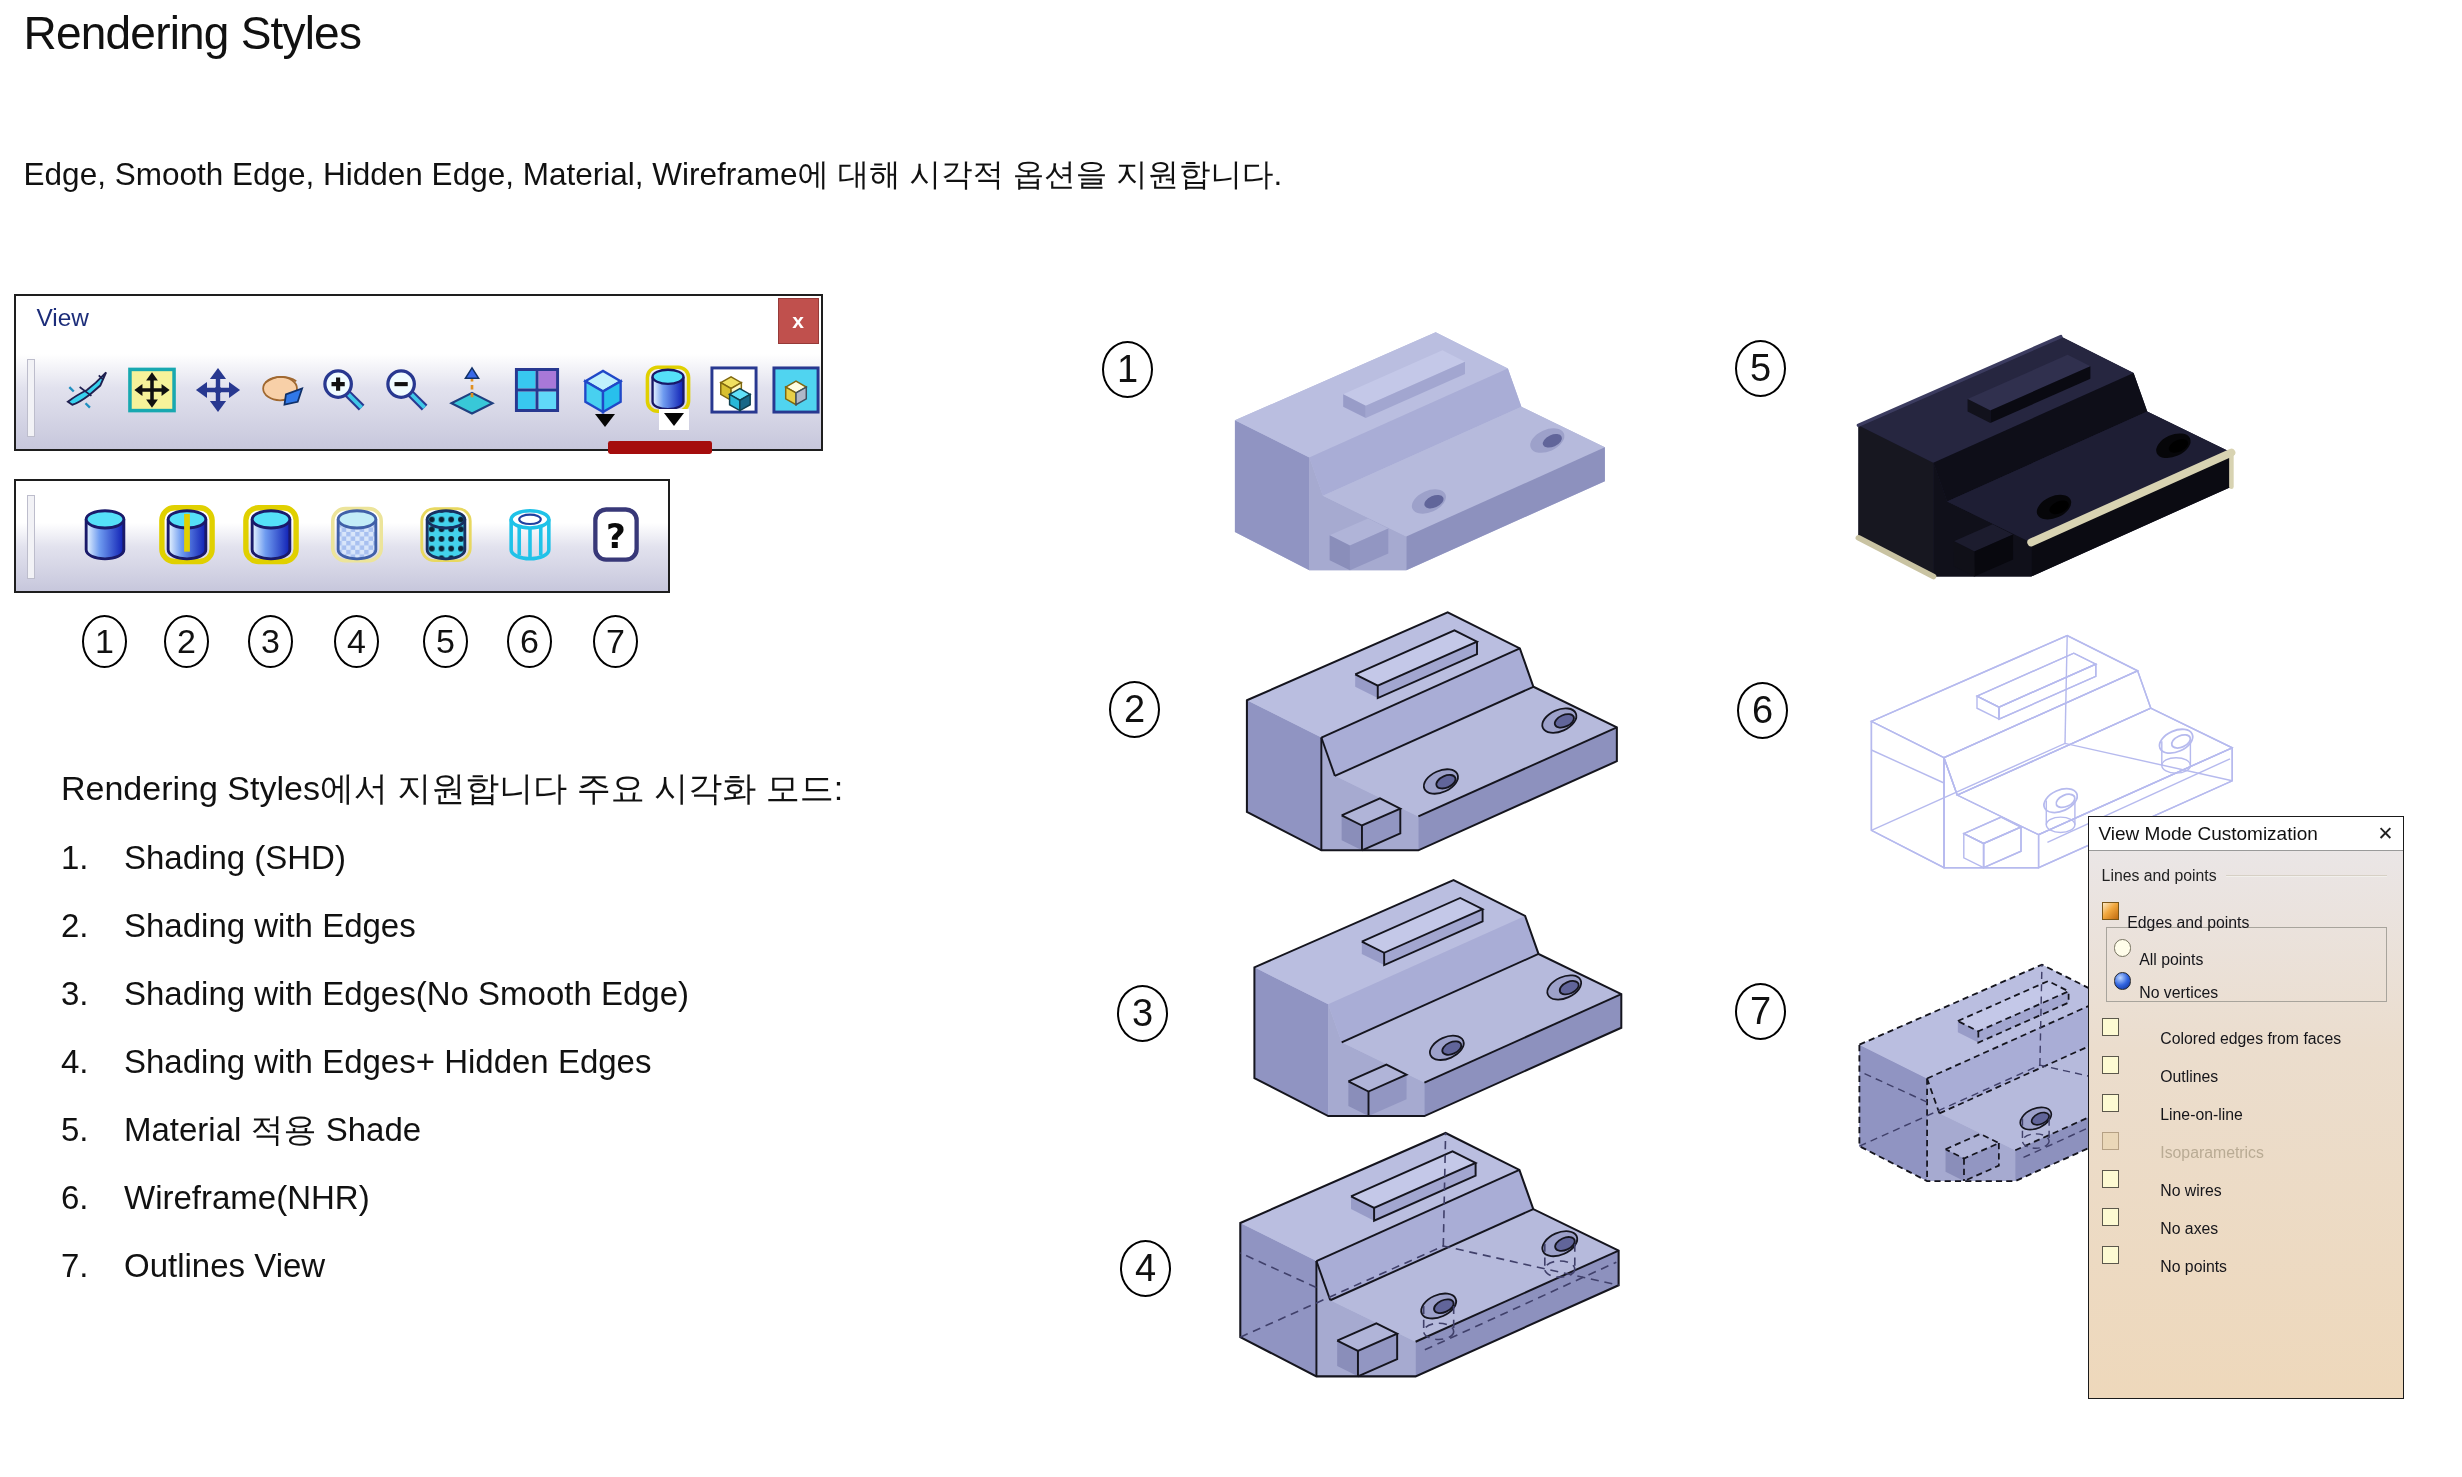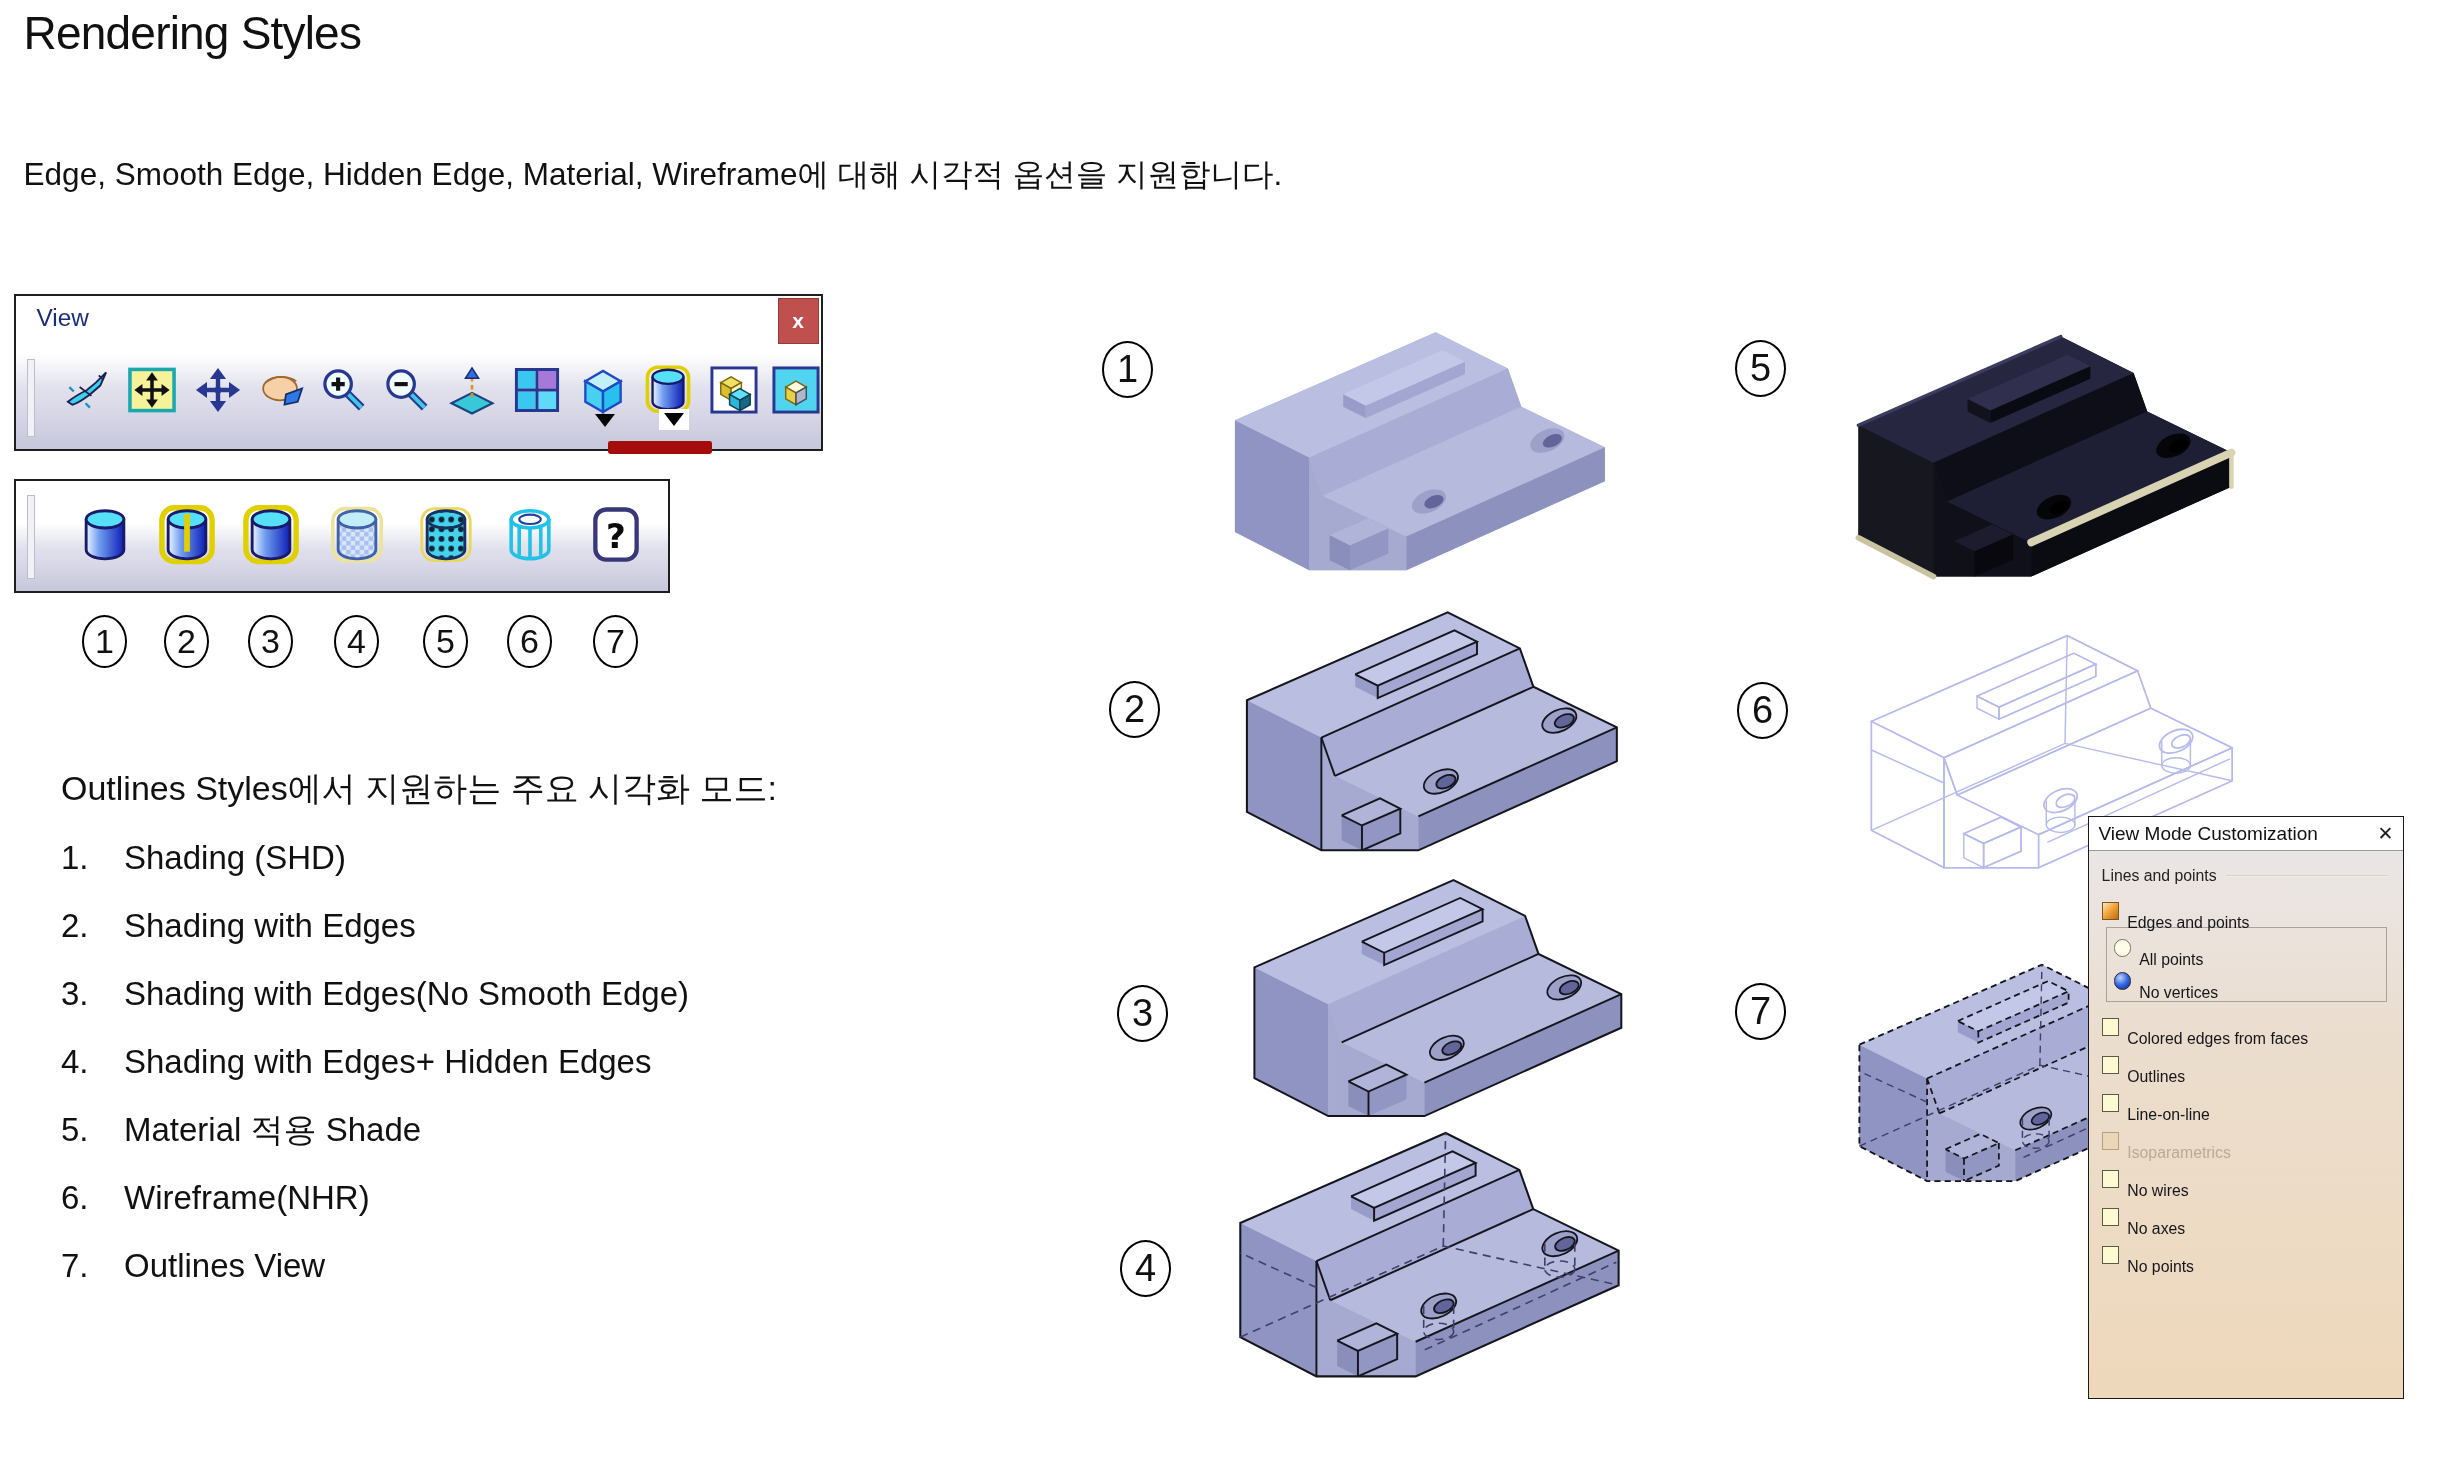--- a/index.html
+++ b/index.html
@@ -55,21 +55,21 @@
      background:linear-gradient(180deg,#c9c0b2,#ffffff);}
   .dlg-row{display:flex;align-items:center;height:33px;}
   .dlg-label{margin-left:7.9px;color:#15151a;margin-top:24px;}
   .cb{width:15.8px;height:15.8px;background:#fdfad2;border:1.6px solid #5c584c;flex:0 0 auto;}
   .cb.on{background:linear-gradient(135deg,#fce8c4 0%,#f2a83e 45%,#c06a10 100%);border-color:#7a5618;}
   .radio{width:15.8px;height:15.8px;border-radius:50%;background:#fffdea;border:1.6px solid #76725f;flex:0 0 auto;}
   .radio.on{background:radial-gradient(circle at 35% 30%,#bcd6ff 0%,#3366e0 50%,#082a90 100%);border-color:#23262c;}
   .groupbox{border:1.6px solid #a8a49c;margin:0 4.7px 6.3px 4.7px;padding:3.2px 6.3px;}
   .dlg-row.disabled .dlg-label{color:#b9ab94;}
   .dlg-row.disabled .cb{background:#ead7b8;border-color:#b5a084;}
-  .cbs .dlg-row{height:38px;}
+  .cbs .dlg-row{height:38px;gap:33px;}
 </style>
 </head>
 <body>
 
 <div class="abs" id="page-title">Rendering Styles</div>
 <div class="abs" id="page-subtitle">Edge, Smooth Edge, Hidden Edge, Material, Wireframe에 대해 시각적 옵션을 지원합니다.</div>
 
 <div class="toolbar" id="toolbar-view">
   <span class="tb-title">View</span>
   <span class="tb-close">x</span>
@@ -282,21 +282,21 @@
 </div>
 
 <div class="num-oval" style="left:82px;top:615px">1</div>
 <div class="num-oval" style="left:164px;top:615px">2</div>
 <div class="num-oval" style="left:248px;top:615px">3</div>
 <div class="num-oval" style="left:334px;top:615px">4</div>
 <div class="num-oval" style="left:423px;top:615px">5</div>
 <div class="num-oval" style="left:507px;top:615px">6</div>
 <div class="num-oval" style="left:593px;top:615px">7</div>
 
-<div class="abs" id="modes-heading">Outlines Styles에서 지원하는 주요 시각화 모드:</div>
+<div class="abs" id="modes-heading">Rendering Styles에서 지원합니다 주요 시각화 모드:</div>
 <div class="abs" id="modes-list">
   <div class="mode-row">
       <span class="mode-num">1.</span>
       <span>Shading (SHD)</span>
     </div>
   <div class="mode-row">
       <span class="mode-num">2.</span>
       <span>Shading with Edges</span>
     </div>
   <div class="mode-row">

